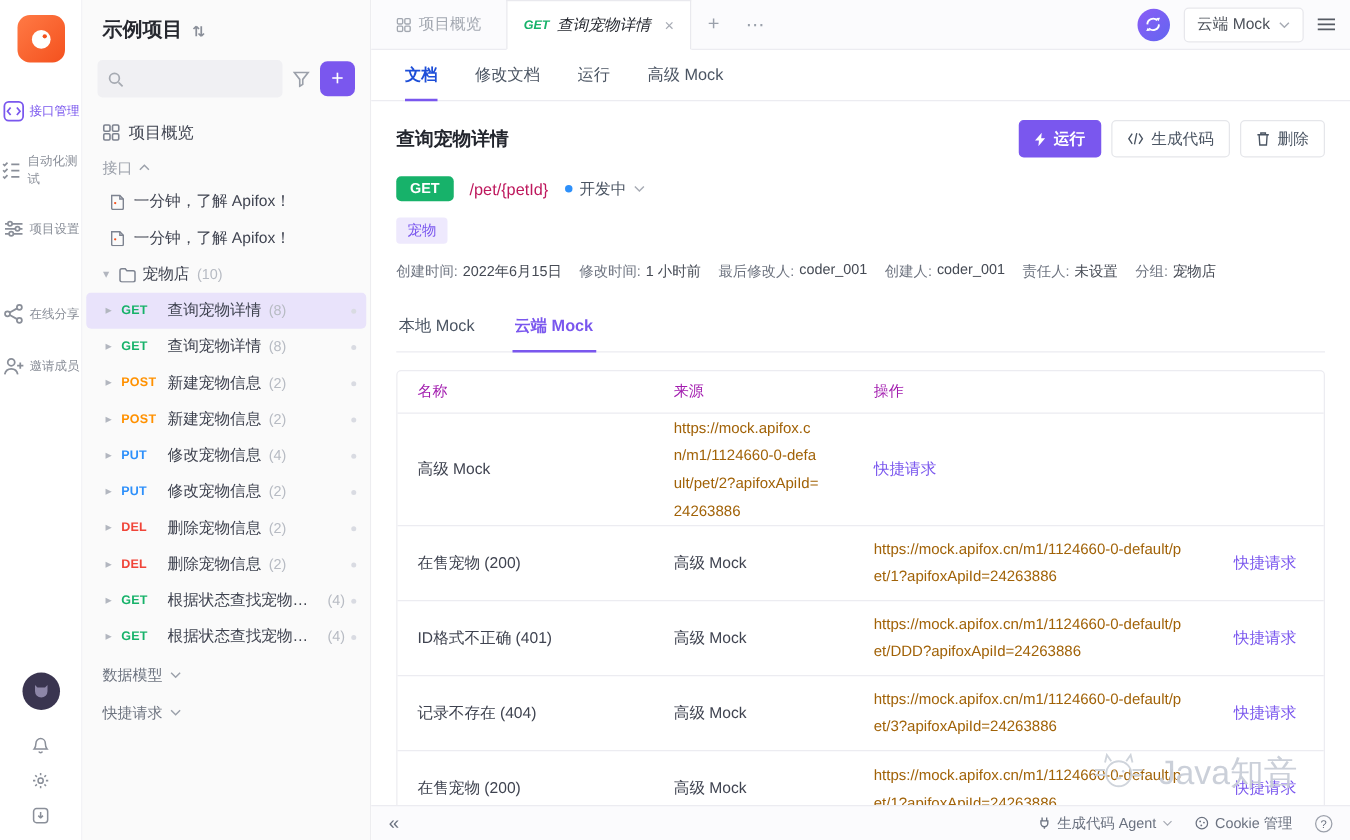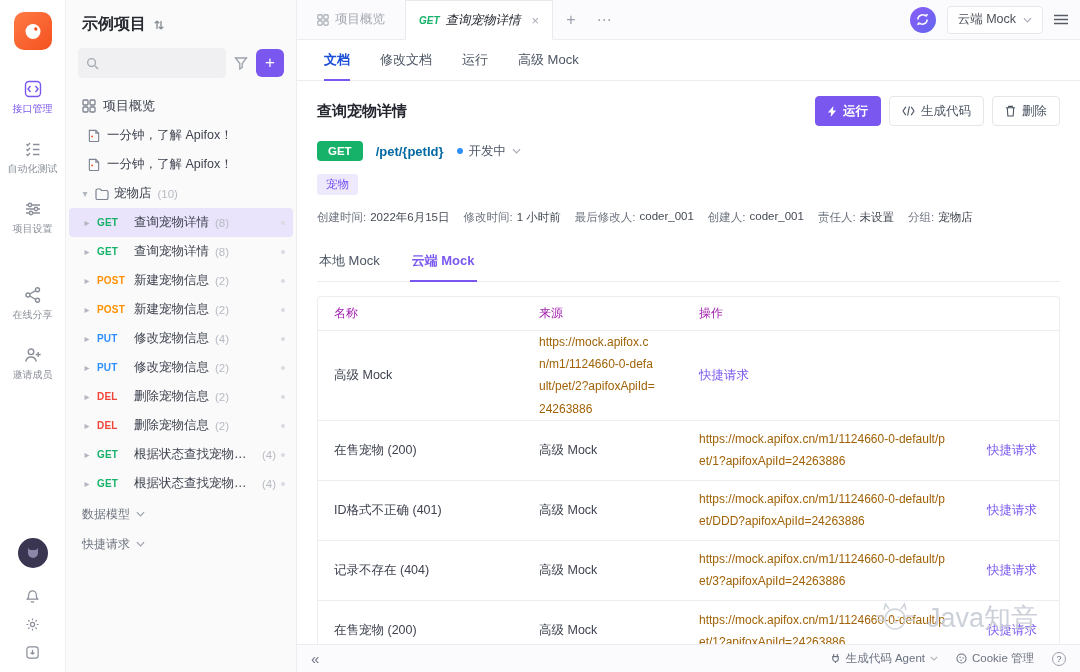--- a/index.html
+++ b/index.html
@@ -4,21 +4,21 @@
 <style>
 *{margin:0;padding:0;box-sizing:border-box}
 html,body{width:1080px;height:672px;overflow:hidden}
 body{font-family:"Liberation Sans","DejaVu Sans",sans-serif;font-size:13px;color:#3f4350;background:#fff}
 .app{display:flex;width:1080px;height:672px}
 svg{display:block}
 
 
 .rail{width:66px;background:#fff;border-right:1px solid #f0f0f3;display:flex;flex-direction:column;align-items:center;padding:12px 0 12px;flex:none}
 .logo{width:38px;height:38px;border-radius:10px;background:linear-gradient(135deg,#ff7a45,#f4511e);display:flex;align-items:center;justify-content:center;margin-bottom:30px;cursor:pointer}
-.rail-item{display:flex;flex-direction:column;align-items:center;gap:4px;margin-bottom:24px;color:#8a8f99;font-size:10px;cursor:pointer}
+.rail-item{display:flex;flex-direction:row;align-items:center;gap:4px;margin-bottom:24px;color:#8a8f99;font-size:10px;cursor:pointer}
 .rail-item.active{color:#7a57ee}
 .rail-item.gap{margin-top:26px}
 .rail-bottom{margin-top:auto;display:flex;flex-direction:column;align-items:center;gap:13px;color:#8a8f99}
 .avatar{width:30px;height:30px;border-radius:50%;background:#3a3550;display:flex;align-items:center;justify-content:center;margin-bottom:8px}
 
 
 .sidebar{width:231px;background:#fafafa;border-right:1px solid #ededf0;display:flex;flex-direction:column;padding:14px 0 6px;flex:none;overflow:hidden}
 .project-row{display:flex;align-items:center;gap:7px;padding:0 16px;margin-bottom:13px}
 .project-title{font-size:16px;font-weight:700;color:#26282f}
 .swap{color:#8a8f99;cursor:pointer}
@@ -65,21 +65,21 @@
 .subnav-item.active::after{content:"";position:absolute;left:0;right:0;bottom:-1px;height:2px;background:#7a57ee}
 
 .content{flex:1;overflow:hidden;padding:15px 20px 0;min-height:0}
 .doc-head{display:flex;align-items:center}
 .doc-title{font-size:15px;font-weight:700;color:#23262e}
 .head-actions{margin-left:auto;display:flex;gap:8px}
 .btn{height:30px;border-radius:4px;display:inline-flex;align-items:center;gap:6px;padding:0 12px;font-size:12.5px;border:1px solid #e5e6ea;background:#fff;color:#4b5563;cursor:pointer}
 .btn-run{background:#7a57ee;border-color:#7a57ee;color:#fff;font-weight:700}
 .method-row{display:flex;align-items:center;gap:13px;margin-top:15px}
 .get-badge{background:#17b26a;color:#fff;font-size:11.5px;font-weight:700;padding:4px 11px;border-radius:4px}
-.path{font-size:13px;font-weight:700;color:#0369a1}
+.path{font-size:13px;font-weight:400;color:#be185d}
 .status{display:flex;align-items:center;gap:6px;color:#4b5563;font-size:12.5px;cursor:pointer}
 .status-dot{width:6px;height:6px;border-radius:50%;background:#2e90fa}
 .tag-row{margin-top:13px}
 .tag{display:inline-block;background:#eee9fd;color:#7a57ee;font-size:11.5px;padding:3px 9px;border-radius:3px}
 .meta-row{display:flex;gap:14px;margin-top:15px;font-size:11.5px;white-space:nowrap}
 .meta-item{display:flex;gap:4px}
 .meta-label{color:#6e7480}
 .meta-value{color:#454a54}
 .mock-tabs{display:flex;gap:28px;margin-top:17px;border-bottom:1px solid #ececf1}
 .mock-tab{padding:10px 2px;font-size:13px;color:#4b5563;cursor:pointer}
@@ -218,20 +218,28 @@
     <div class="side-row">
       <span class="ic">
           <svg width="14" height="14" viewBox="0 0 14 14" fill="none" stroke="currentColor" stroke-width="1.3">
             <rect x="1" y="1" width="5" height="5" rx="1"></rect>
             <rect x="8" y="1" width="5" height="5" rx="1"></rect>
             <rect x="1" y="8" width="5" height="5" rx="1"></rect>
             <rect x="8" y="8" width="5" height="5" rx="1"></rect>
           </svg>
         </span>
       <span>项目概览</span>
+    </div>
+    <div class="section-label">
+      <span>接口</span>
+      <span>
+          <svg width="9" height="6" viewBox="0 0 10 6" fill="none" stroke="#9ba0aa" stroke-width="1.3">
+            <path d="M1 5l4-4 4 4"></path>
+          </svg>
+        </span>
     </div>
     <div class="doc-row">
       <span>
           <svg width="12" height="13" viewBox="0 0 12 14" fill="none" stroke="#7d8390" stroke-width="1.2">
             <path d="M1 1.5h7L11 4.5v8a1 1 0 0 1-1 1H2a1 1 0 0 1-1-1z"></path>
             <path d="M8 1.5v3h3"></path>
             <circle cx="4" cy="8" r="1" fill="#f4511e" stroke="none"></circle>
           </svg>
         </span>
       <span class="tree-label">一分钟，了解 Apifox！</span>

